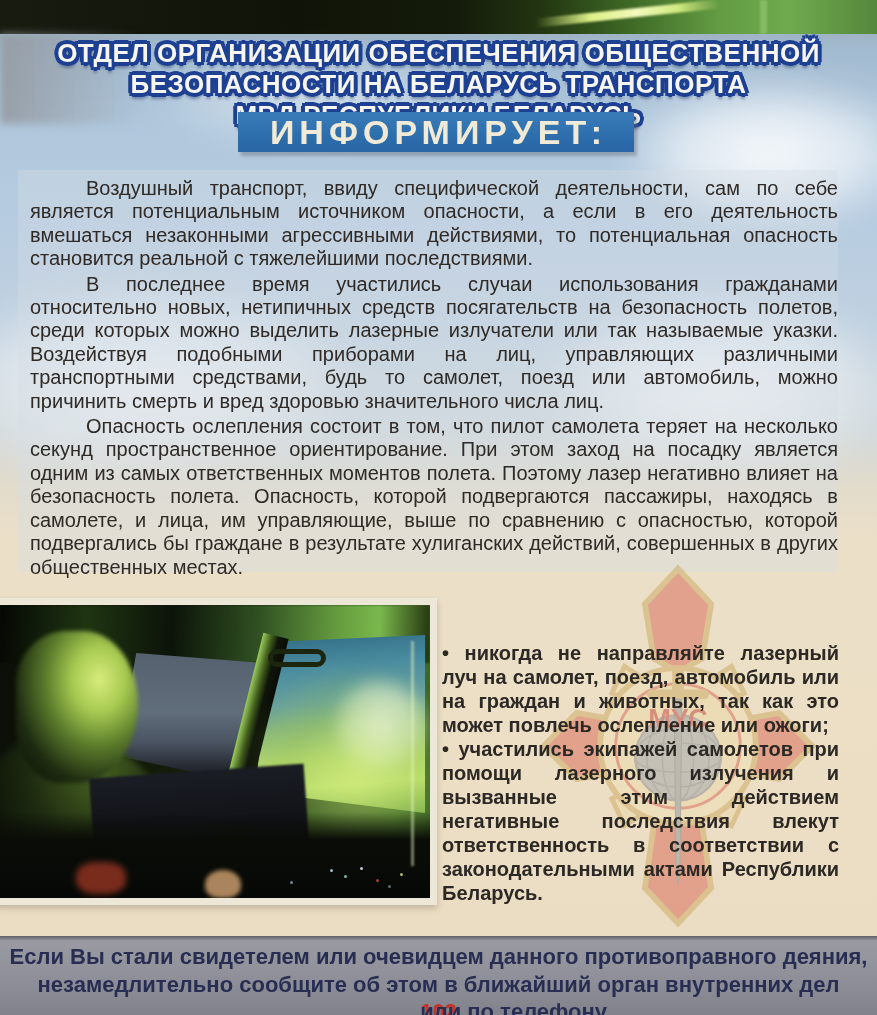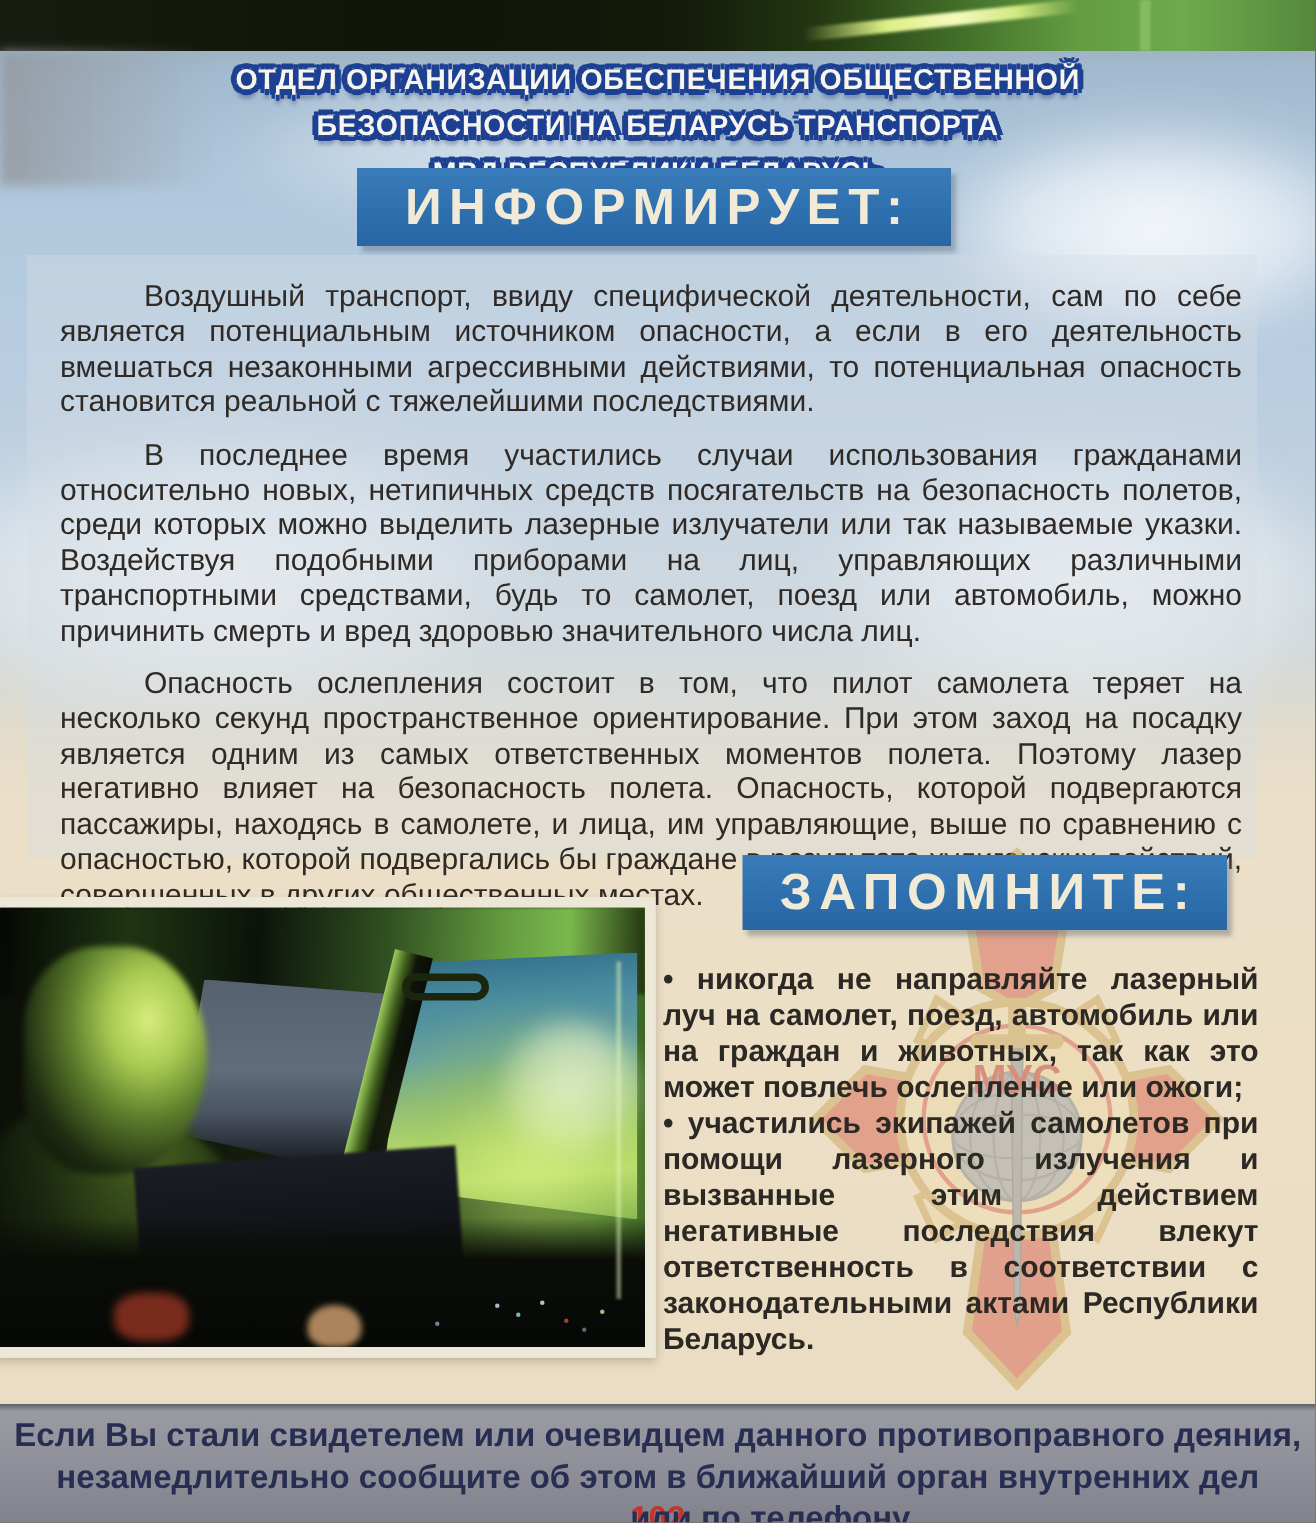--- a/index.html
+++ b/index.html
@@ -23,40 +23,40 @@
 
   
   .top-strip{left:0;top:0;width:877px;height:34px;overflow:hidden;
     background:linear-gradient(90deg,#171b10 0%,#101408 34%,#141b0a 52%,#233611 62%,#3f6a26 72%,#639c43 82%,#6faa4e 90%,#55873c 100%);}
   .top-strip .beam{left:535px;top:9px;width:185px;height:9px;transform:rotate(-6deg);filter:blur(1px);
     background:linear-gradient(90deg,rgba(220,239,134,0) 0%,#dcef86 30%,#f4f9bd 55%,#cfe87e 78%,rgba(207,232,126,0) 100%);}
   .top-strip .pole{left:760px;top:0;width:7px;height:34px;background:#8fc06b;filter:blur(1px);opacity:.8;}
 
   
   .header{left:0;top:38px;width:877px;text-align:center;
-    font-weight:bold;font-size:19px;line-height:31px;letter-spacing:.5px;
+    font-weight:bold;font-size:26px;line-height:31px;letter-spacing:.5px;
     color:#f7f5ef;
     text-shadow:-3px -3px 0 #1d4092,3px -3px 0 #1d4092,-3px 3px 0 #1d4092,3px 3px 0 #1d4092,
       -4px 0 0 #1d4092,4px 0 0 #1d4092,0 -4px 0 #1d4092,0 4px 0 #1d4092,0 6px 3px rgba(25,45,95,.45);}
   .header div{position:static;}
 
   
   .banner{display:flex;align-items:center;justify-content:center;
     background:linear-gradient(180deg,#3a7cba 0%,#2e6fae 55%,#2866a5 100%);
     box-shadow:3px 4px 3px rgba(100,110,125,.45);
     color:#f1ead6;font-weight:bold;}
   .banner span{position:static;white-space:nowrap;}
-  .banner-informs{left:238px;top:112px;width:396px;height:52px;font-size:34px;letter-spacing:5px;text-indent:5px;}
+  .banner-informs{left:238px;top:112px;width:396px;height:40px;font-size:34px;letter-spacing:5px;text-indent:5px;}
   .banner-remember{left:495px;top:570px;width:323px;height:50px;font-size:34px;letter-spacing:5px;text-indent:5px;}
 
   
   .body-panel{left:18px;top:170px;width:820px;height:402px;background:rgba(213,222,230,.38);}
   .body-text{left:28px;top:175px;width:812px;color:#2f2a26;
     font-size:20px;line-height:23.4px;text-align:justify;}
-  .body-text p{position:static;margin:12px;text-indent:56px;}
+  .body-text p{position:static;margin:2px;text-indent:56px;}
 
   
   .photo{left:-4px;top:598px;width:441px;height:307px;margin:0;
     border:7px solid #ece7d6;border-left-width:4px;overflow:hidden;
     background:linear-gradient(100deg,#0b0f08 0%,#111608 30%,#18250e 55%,#2c4a1c 75%,#3f6b28 90%,#2e5520 100%);
     box-shadow:0 3px 6px rgba(90,80,60,.3);}
   .ph-ceiling{top:0;left:0;right:0;height:58px;filter:blur(1px);
     background:linear-gradient(92deg,#050704 0%,#1f3512 20%,#0c130a 40%,#305022 60%,#659b3f 78%,#7ab84d 88%,#23330f 100%);}
   .ph-wind-left{left:118px;top:48px;width:152px;height:132px;
     clip-path:polygon(12% 0,100% 8%,88% 100%,0 78%);
@@ -176,23 +176,20 @@
       <ellipse cx="150" cy="202" rx="32" ry="44"></ellipse>
       <ellipse cx="150" cy="202" rx="44" ry="15"></ellipse>
       <ellipse cx="150" cy="202" rx="44" ry="30"></ellipse>
     </g>
     <rect x="144" y="108" width="12" height="26" rx="3" fill="#caa558"></rect>
     <rect x="118" y="132" width="64" height="10" rx="5" fill="#caa558"></rect>
     <path d="M146,142 L154,142 L152,320 L150,332 L148,320 Z" fill="#8a9096" stroke="#6d7378" stroke-width="1"></path>
     <text x="150" y="172" text-anchor="middle" font-family="Liberation Sans, sans-serif" font-size="28" font-weight="bold" fill="#c0392e">МУС</text>
   </svg>
 
-  <div class="banner banner-remember">
-    <span>ЗАПОМНИТЕ:</span>
-  </div>
 
   <div class="bullets">
     <p>• никогда не направляйте лазерный луч на самолет, поезд, автомобиль или на граждан и животных, так как это может повлечь ослепление или ожоги;</p>
     <p>• участились экипажей самолетов при помощи лазерного излучения и вызванные этим действием негативные последствия влекут ответственность в соответствии с законодательными актами Республики Беларусь.</p>
   </div>
 
   <footer class="footer">
     <div>Если Вы стали свидетелем или очевидцем данного противоправного деяния,</div>
     <div>незамедлительно сообщите об этом в ближайший орган внутренних дел</div>
     <div><span>или по телефону </span><span class="phone">102</span><span>.</span></div>

